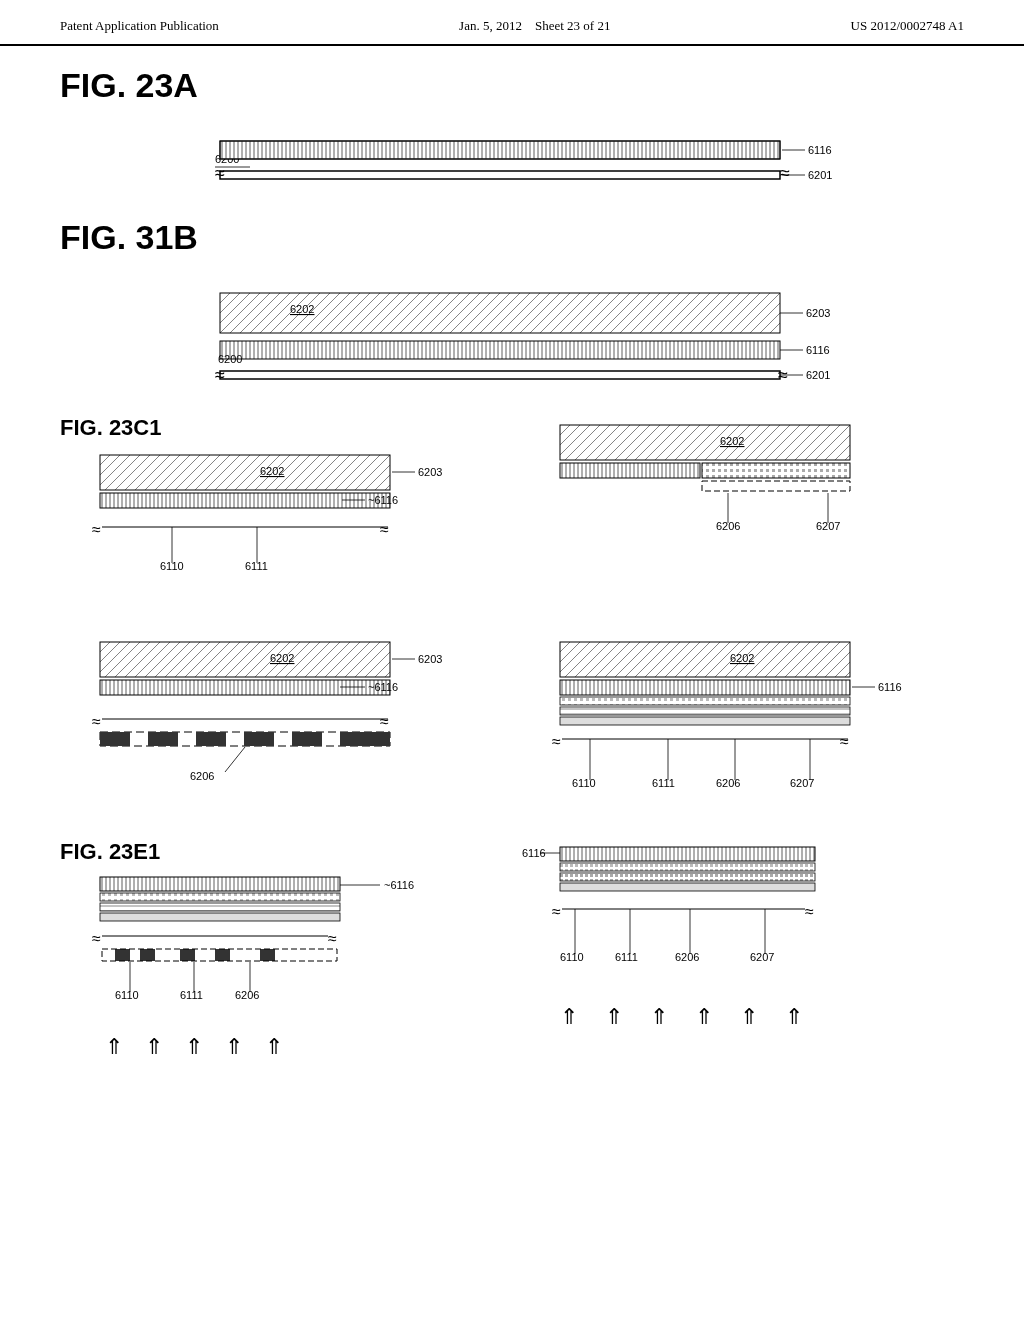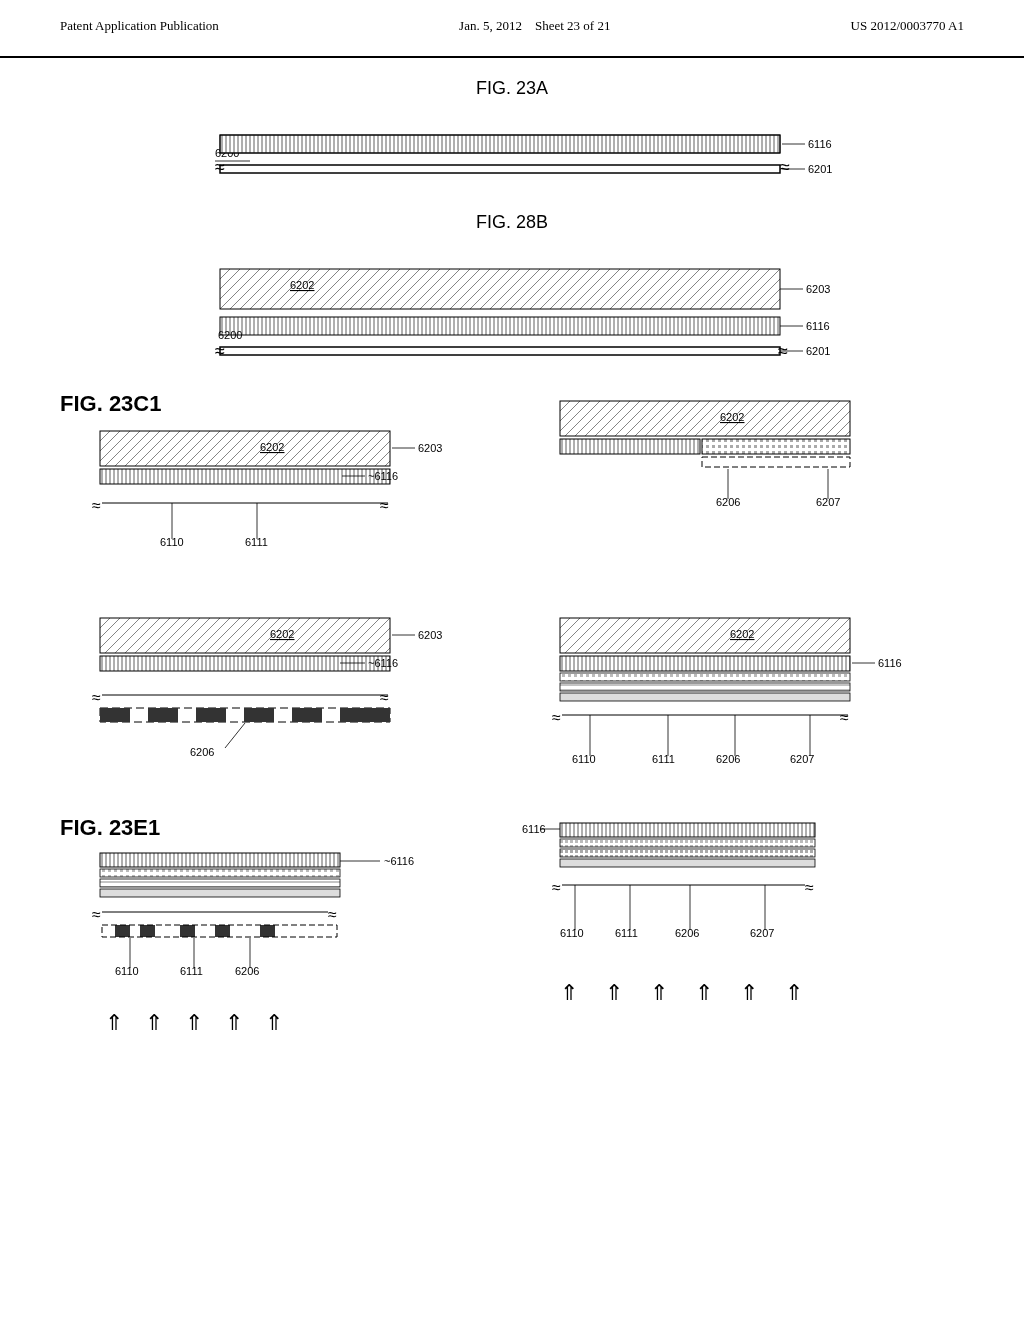--- a/index.html
+++ b/index.html
@@ -10,37 +10,36 @@
       min-height: 1320px;
       position: relative;
       overflow-x: hidden;
     }
 
     
     .header {
       display: flex;
       justify-content: space-between;
       align-items: center;
-      padding: 18px 60px 22px 60px;
+      padding: 18px 60px 10px 60px;
       border-bottom: 2px solid #000;
       font-size: 13px;
     }
 
     
     .content {
       padding: 20px 60px 20px 60px;
     }
 
     
     .fig-label {
-      font-size: 18px;
-      font-weight: normal;
+      font-size: 34px;
+      font-weight: bold;
       font-family: Arial, sans-serif;
       margin-bottom: 6px;
-      text-align: center;
     }
     .fig-label-inline {
       font-size: 22px;
       font-weight: bold;
       font-family: Arial, sans-serif;
       margin-bottom: 4px;
     }
 
     
     .fig-row {
@@ -61,21 +60,21 @@
   </style>
 </head>
 <body>
 
 <div class="header">
   <span>Patent Application Publication</span>
   <span>
     <span>Jan. 5, 2012</span>&nbsp;&nbsp;&nbsp;
     <span>Sheet 23 of 21</span>
   </span>
-  <span>US 2012/0003770 A1</span>
+  <span>US 2012/0002748 A1</span>
 </div>
 
 <div class="content">
 
   <div class="fig-row">
     <div class="fig-label">FIG. 23A</div>
     <svg width="840" height="85">
 
       <text x="155" y="68" font-size="18" font-family="serif">≈</text>
       <text x="155" y="52" font-size="11" font-family="Arial">6200</text>
@@ -96,21 +95,21 @@
         </pattern>
       </defs>
       <rect x="160" y="30" width="560" height="18" fill="url(#dense-vert)" stroke="#000" stroke-width="1"></rect>
 
       <line x1="722" y1="39" x2="745" y2="39" stroke="#000" stroke-width="0.8"></line>
       <text x="748" y="43" font-size="11" font-family="Arial">6116</text>
     </svg>
   </div>
 
   <div class="fig-row">
-    <div class="fig-label">FIG. 28B</div>
+    <div class="fig-label">FIG. 31B</div>
     <svg width="840" height="130">
       <defs>
         <pattern id="diag-hatch1" x="0" y="0" width="10" height="10" patternUnits="userSpaceOnUse">
           <line x1="0" y1="10" x2="10" y2="0" stroke="#666" stroke-width="0.8"></line>
         </pattern>
         <pattern id="dense-vert2" x="0" y="0" width="4" height="16" patternUnits="userSpaceOnUse">
           <line x1="2" y1="0" x2="2" y2="16" stroke="#333" stroke-width="0.8"></line>
         </pattern>
         <pattern id="diag-dense2" x="0" y="0" width="6" height="6" patternUnits="userSpaceOnUse">
           <line x1="0" y1="6" x2="6" y2="0" stroke="#999" stroke-width="0.7"></line>

